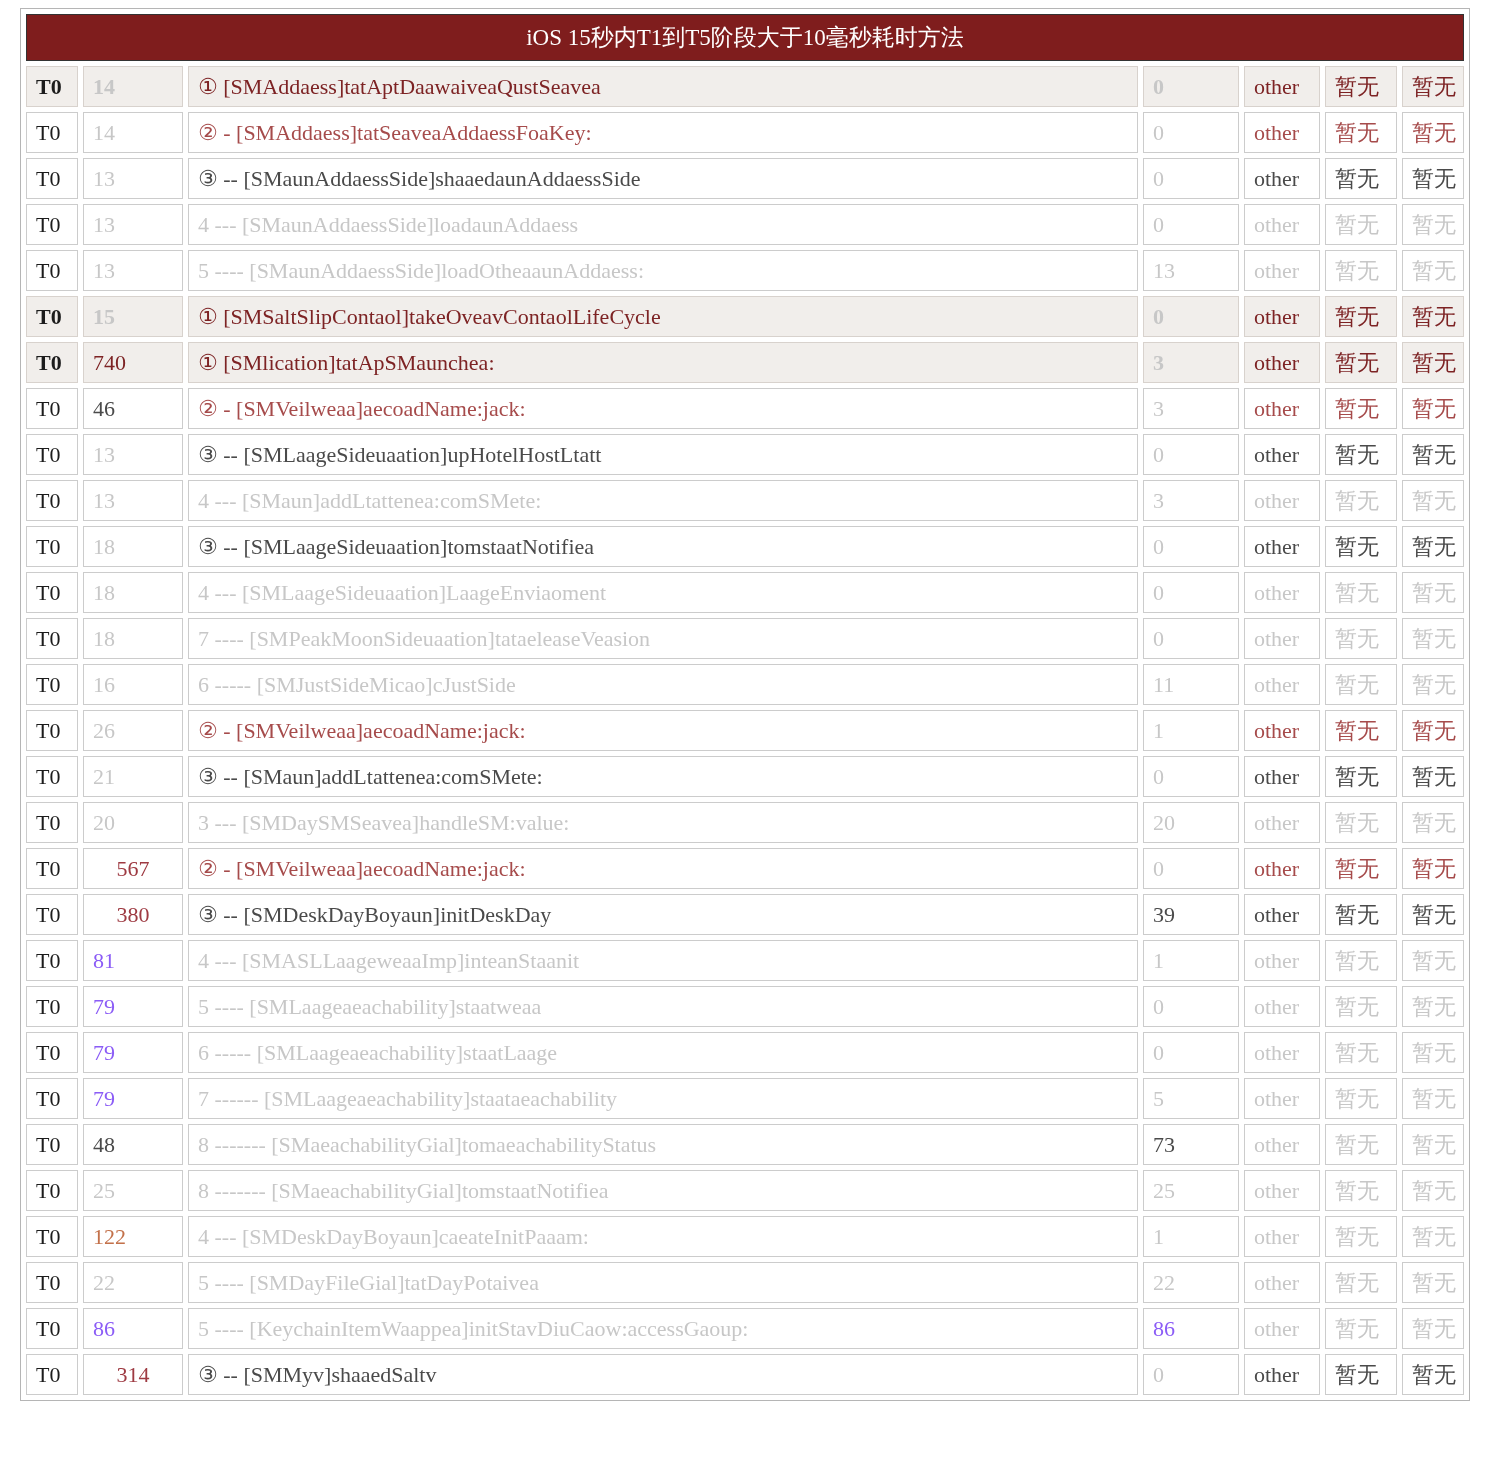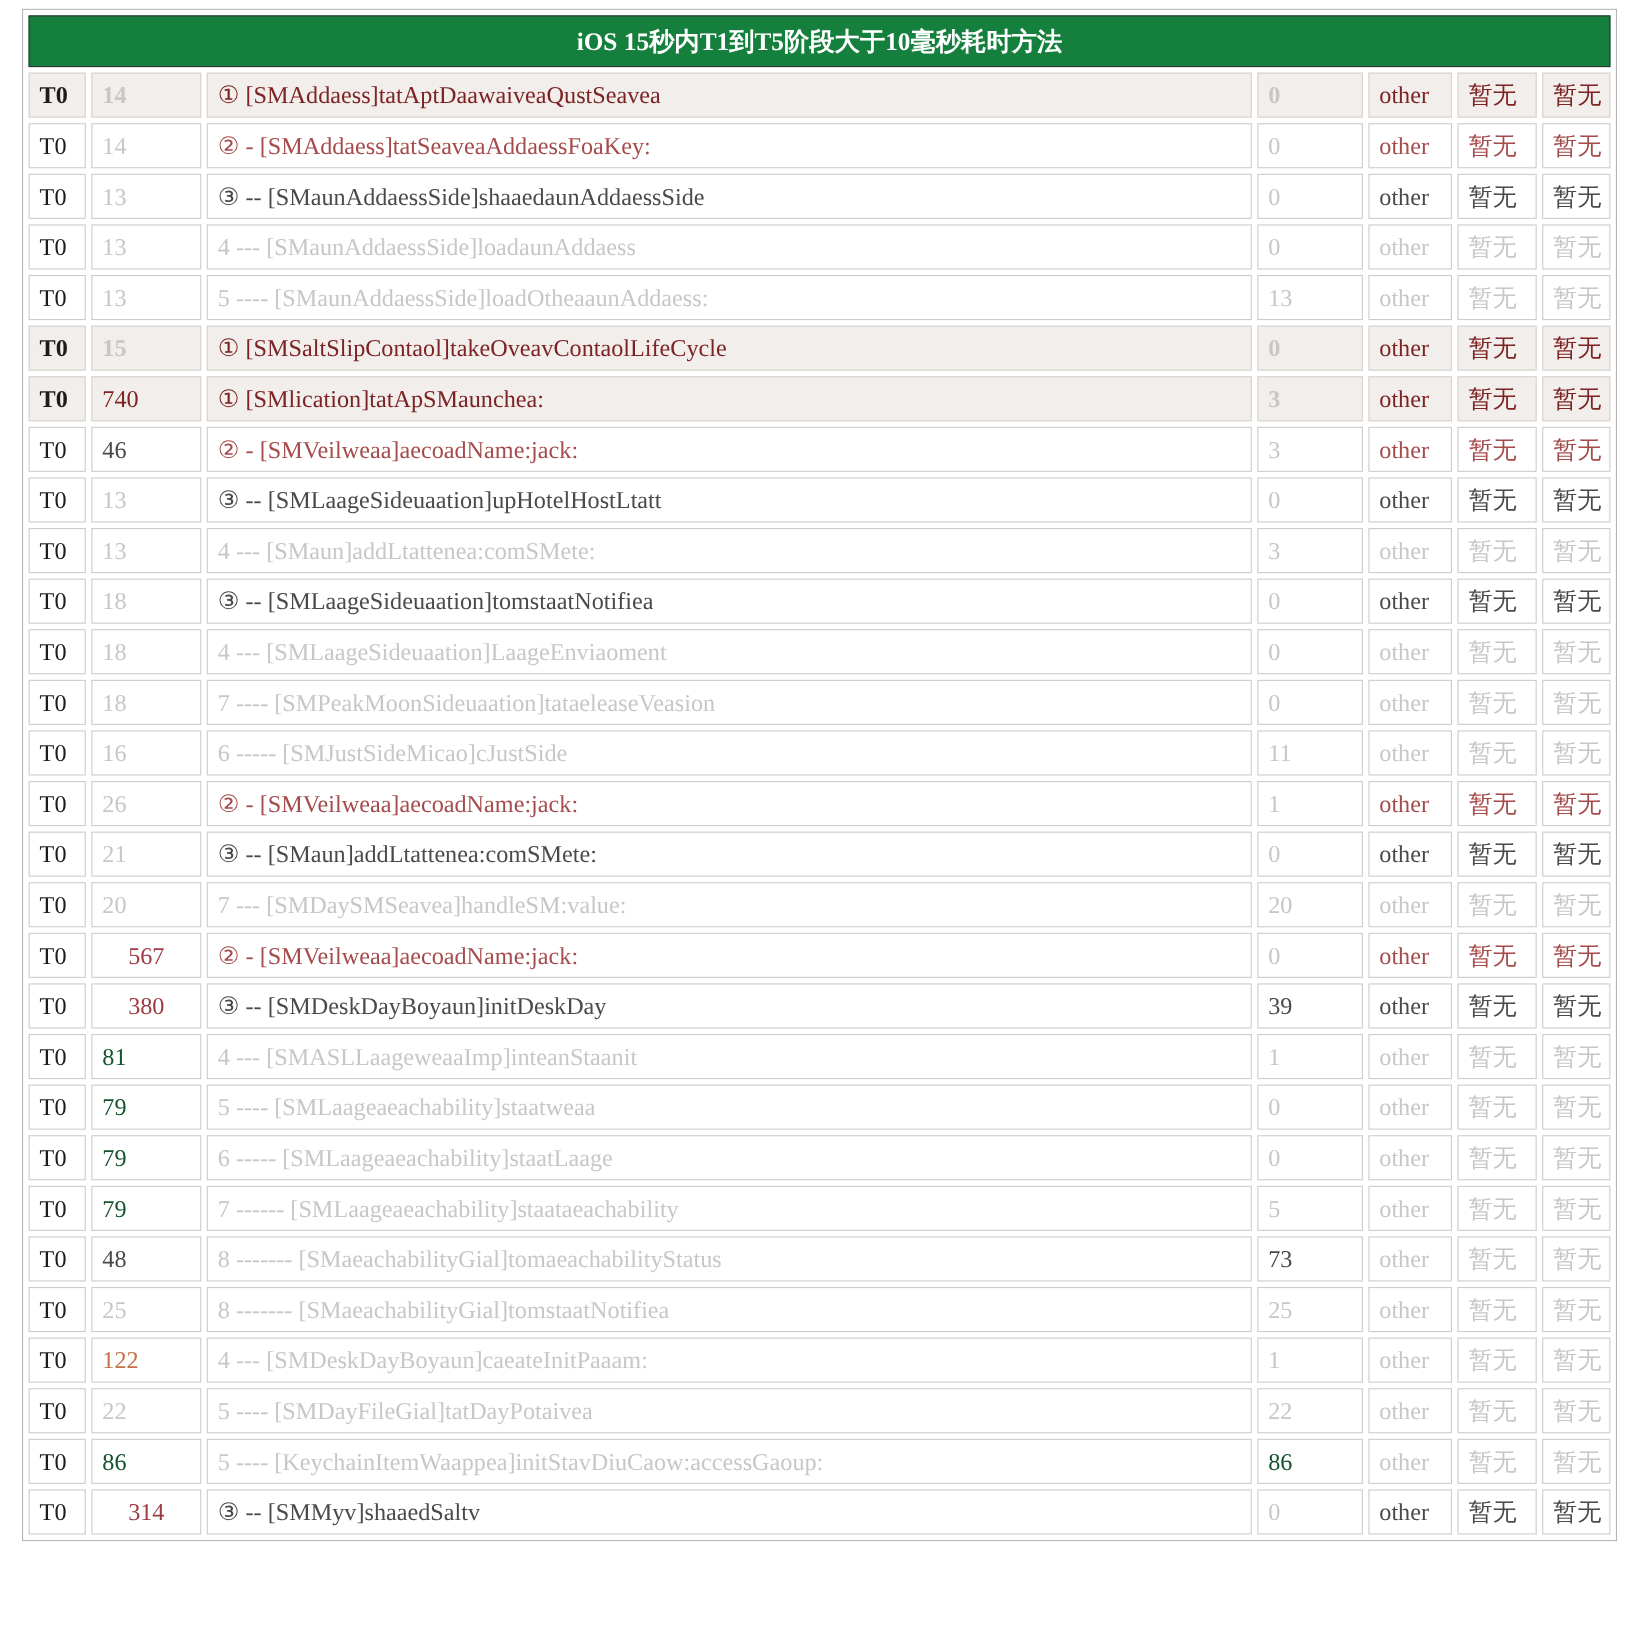--- a/index.html
+++ b/index.html
@@ -23,24 +23,24 @@
   }
   col.c-stage  { width: 52px; }
   col.c-ms     { width: 100px; }
   col.c-method { width: auto; }
   col.c-ext    { width: 96px; }
   col.c-bundle { width: 76px; }
   col.c-owner  { width: 72px; }
   col.c-line   { width: 62px; }
 
   th.title-bar {
-    background: #15803d;
+    background: #7f1d1d;
     color: #ffffff;
     font-size: 23px;
-    font-weight: bold;
+    font-weight: normal;
     text-align: center;
     padding: 7px 4px;
     border: 1px solid #333333;
   }
   tr.head th {
     background: #ffffff;
     border: 1px solid #cccccc;
     font-size: 23px;
     font-weight: normal;
     color: #1c1c1c;
@@ -67,21 +67,21 @@
     border-color: #d8d2cd;
   }
   tr.hl td.stage { font-weight: bold; }
 
   .s-darkred-b { color: #7d2324; font-weight: normal; }
   .s-red       { color: #a64b4b; }
   .s-rednum    { color: #9e3a42; text-align: center; }
   .s-dark      { color: #4a4a4a; }
   .s-light     { color: #c7c7c7; }
   .s-light-b   { color: #c7c7c7; font-weight: bold; }
-  .s-orange    { color: #14532d; }
+  .s-orange    { color: #8b5cf6; }
   .s-terracotta{ color: #c3714a; }
 </style>
 </head>
 <body>
 
 <div class="page">
   <table class="perf">
     <colgroup>
       <col class="c-stage">
         <col class="c-ms">
@@ -237,21 +237,21 @@
     <td class="ms s-light">21</td>
     <td class="method s-dark">③ -- [SMaun]addLtattenea:comSMete:</td>
     <td class="ext s-light">0</td>
     <td class="bundle s-dark">other</td>
     <td class="owner s-dark">暂无</td>
     <td class="line s-dark">暂无</td>
   </tr>
         <tr>
     <td class="stage">T0</td>
     <td class="ms s-light">20</td>
-    <td class="method s-light">7 --- [SMDaySMSeavea]handleSM:value:</td>
+    <td class="method s-light">3 --- [SMDaySMSeavea]handleSM:value:</td>
     <td class="ext s-light">20</td>
     <td class="bundle s-light">other</td>
     <td class="owner s-light">暂无</td>
     <td class="line s-light">暂无</td>
   </tr>
         <tr>
     <td class="stage">T0</td>
     <td class="ms s-rednum">567</td>
     <td class="method s-red">② - [SMVeilweaa]aecoadName:jack:</td>
     <td class="ext s-light">0</td>

